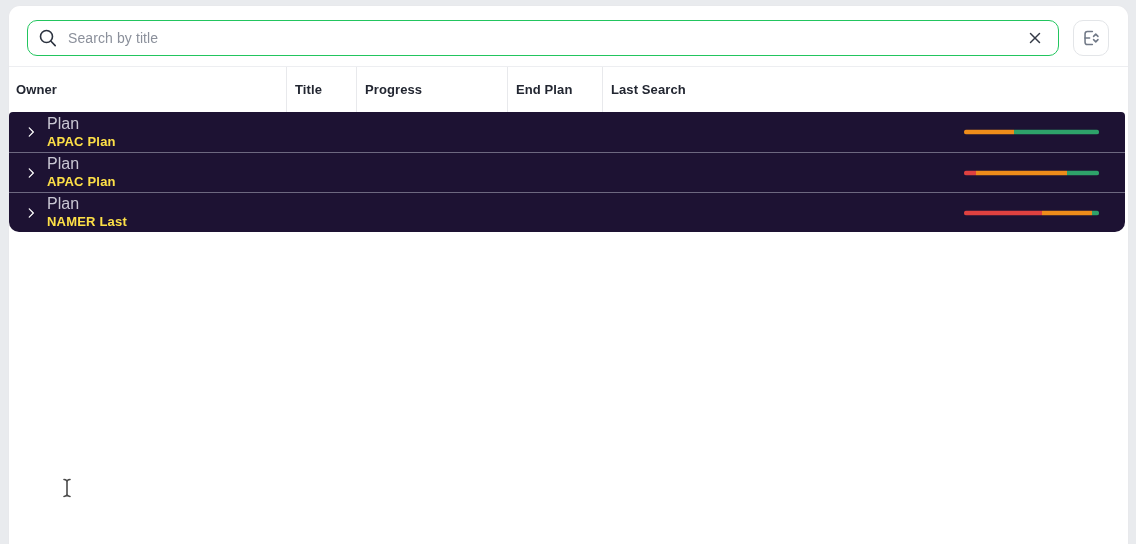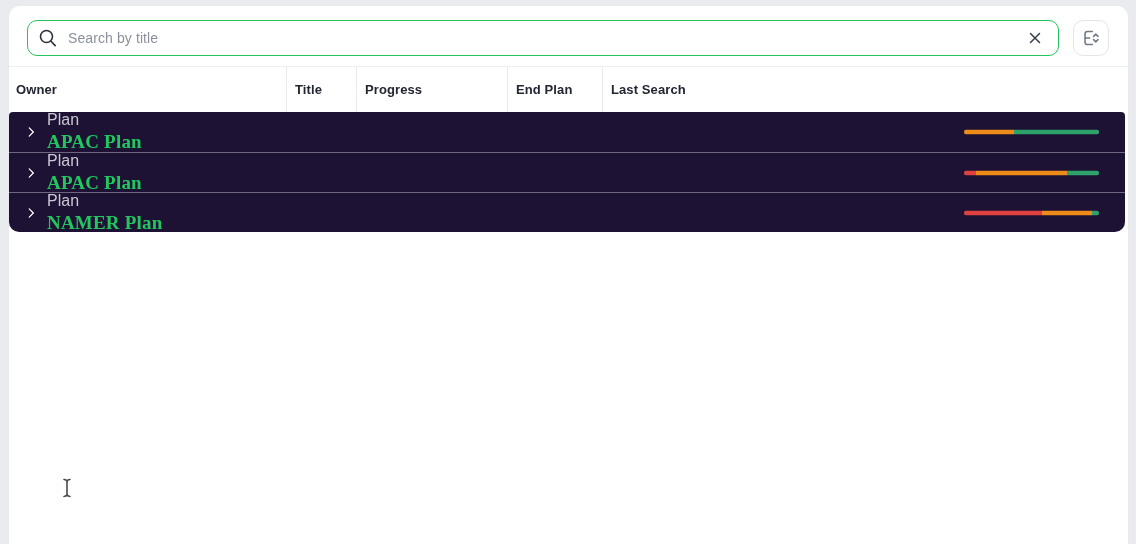--- a/index.html
+++ b/index.html
@@ -96,21 +96,21 @@
   }
   .row + .row { border-top: 1.5px solid #6d6880; }
   .row .chev {
     width: 24px; height: 24px;
     margin-left: 10px;
     display: flex; align-items: center; justify-content: center;
     background: none; border: none; padding: 0; cursor: pointer;
   }
   .row .texts { margin-left: 4px; display: flex; flex-direction: column; line-height: 1.25; }
   .row .type-label { font-size: 16px; color: #c9c7d3; }
-  .row .title { font-size: 19px; font-weight: 700; color: #22c55e; letter-spacing: .2px; font-family: Liberation Serif, serif; }
+  .row .title { font-size: 13px; font-weight: 700; color: #fde047; letter-spacing: .2px; }
   .progress {
     position: absolute;
     right: 26px;
     top: 50%;
     transform: translateY(-50%);
     width: 135px;
     height: 5px;
     border-radius: 3px;
     overflow: hidden;
     display: flex;
@@ -210,21 +210,21 @@
     <div class="row">
       <button class="chev">
         <span style="display:flex">
           <svg width="14" height="14" viewBox="0 0 24 24" fill="none">
             <path d="M9 5 L16 12 L9 19" stroke="#ffffff" stroke-width="2.2" stroke-linecap="round" stroke-linejoin="round"></path>
           </svg>
         </span>
       </button>
       <div class="texts">
         <span class="type-label">Plan</span>
-        <span class="title">NAMER Plan</span>
+        <span class="title">NAMER Last</span>
       </div>
       <div class="progress">
           <div class="seg" style="width: 58%; background: rgb(223, 65, 64);"></div>
           <div class="seg" style="width: 37%; background: rgb(238, 140, 26);"></div>
           <div class="seg" style="width: 5%; background: rgb(46, 162, 106);"></div>
         </div>
     </div>
 
   </div>
 </div>

